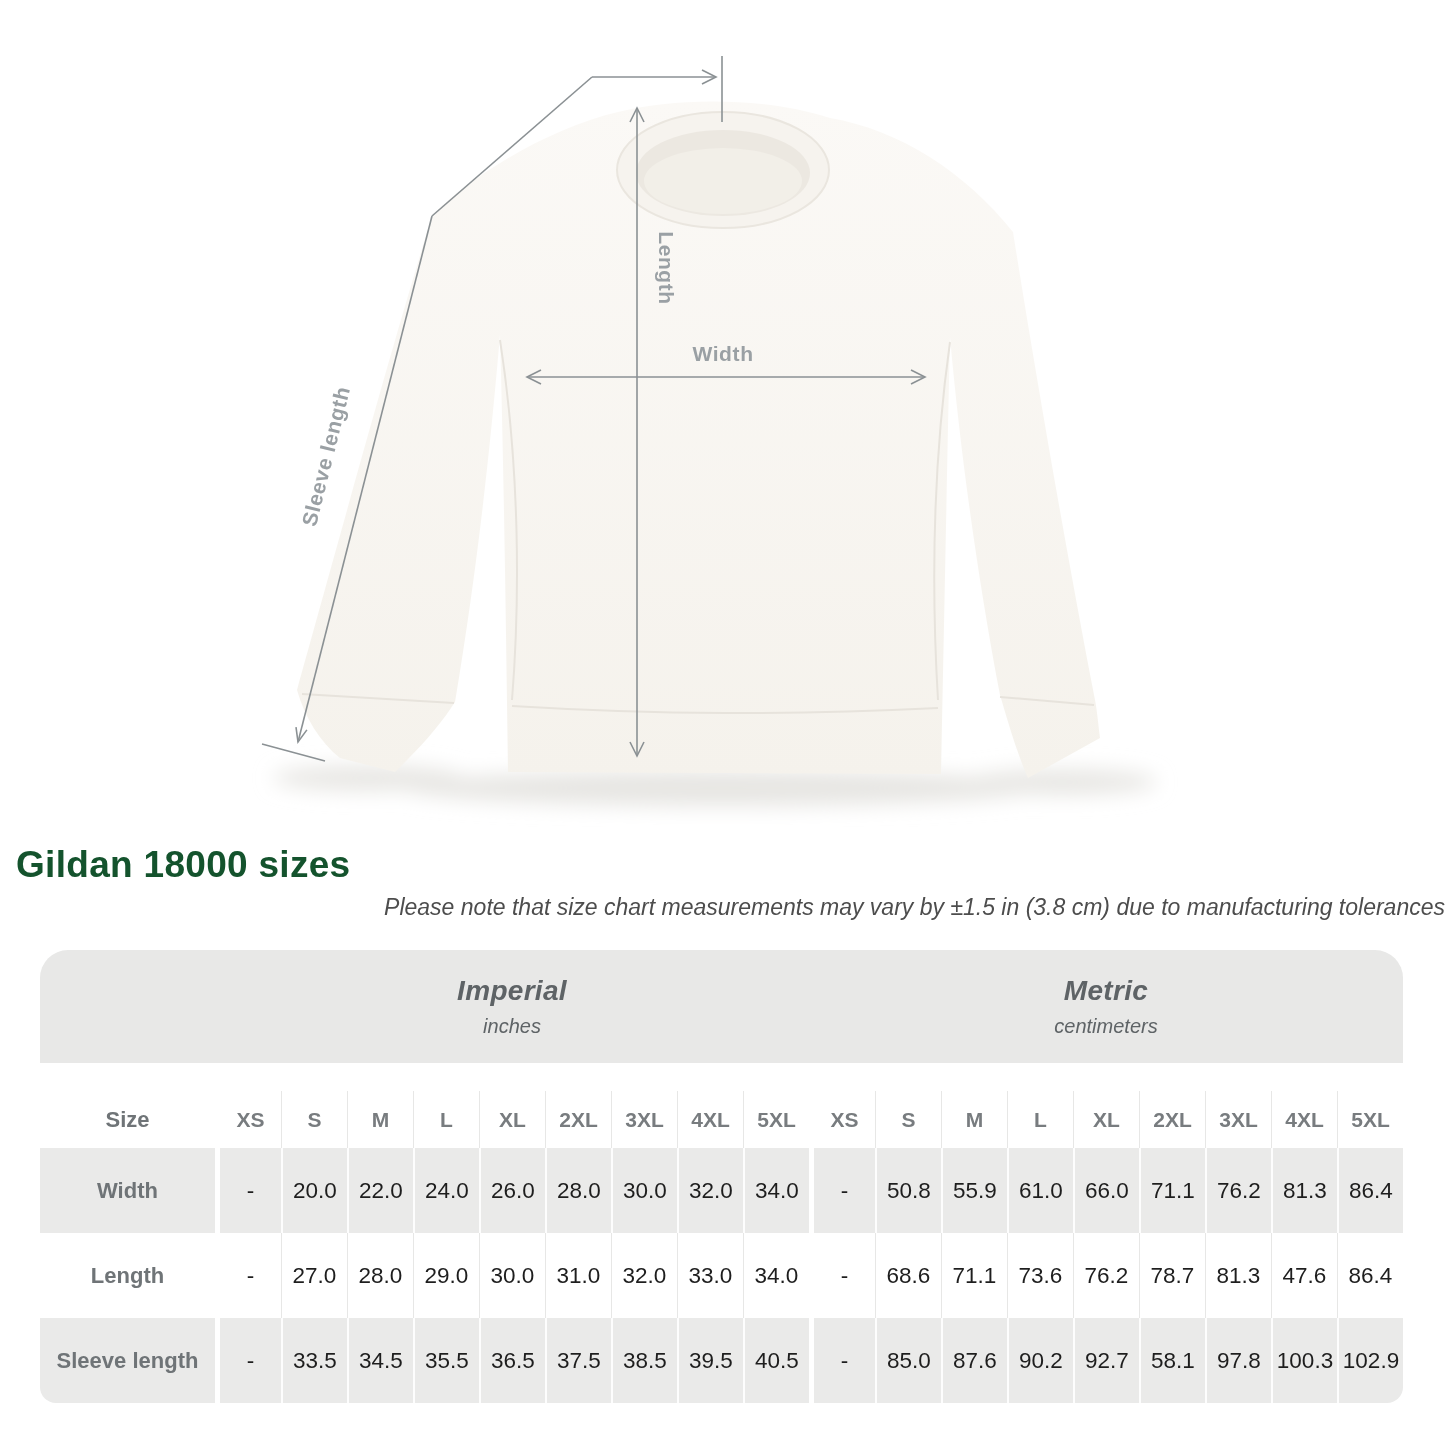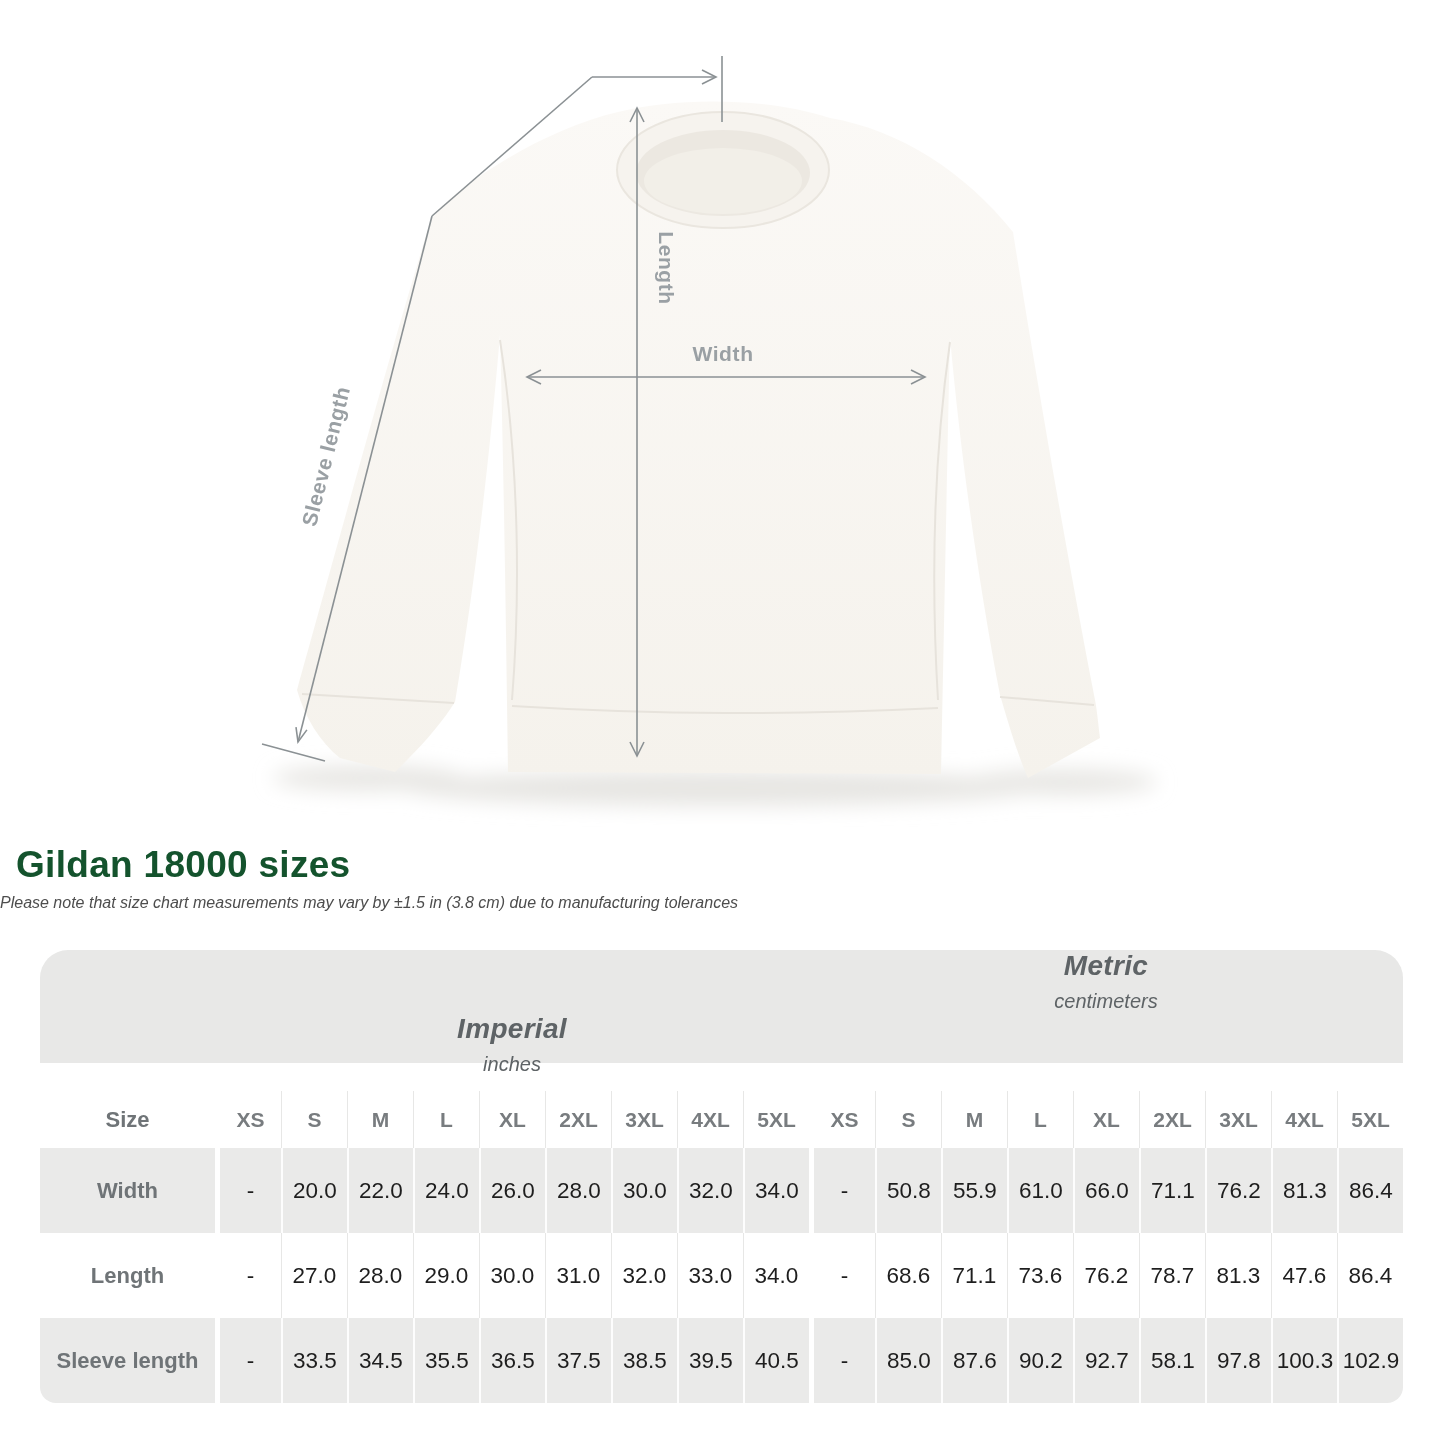--- a/index.html
+++ b/index.html
@@ -9,22 +9,22 @@
   }
   
   .diagram{position:absolute;left:0;top:0;width:1445px;height:830px;}
   .measure-label{font-weight:bold;font-size:21px;fill:#9aa0a4;letter-spacing:.6px;}
   
   .page-title{
     position:absolute;top:844px;left:16px;width:100%;text-align:left;
     font-size:37px;font-weight:bold;color:#14532d;letter-spacing:.3px;
   }
   .page-subtitle{
-    position:absolute;top:894px;left:0;width:100%;text-align:left;
-    font-size:16px;font-style:italic;color:#4d4d4d;
+    position:absolute;top:894px;left:0;width:100%;text-align:right;
+    font-size:23px;font-style:italic;color:#4d4d4d;
   }
   
   .size-table{
     position:absolute;left:40px;top:950px;width:1363px;
     display:grid;
     grid-template-columns:175px repeat(18,1fr);
     grid-template-rows:113px repeat(4,85px);
   }
   .band{
     grid-column:1/20;background:#e8e8e7;border-radius:28px 28px 0 0;
@@ -125,27 +125,27 @@
     <text class="measure-label" text-anchor="middle" x="723" y="361">Width</text>
     <text class="measure-label" text-anchor="middle" transform="translate(659 268) rotate(90)">Length</text>
     <text class="measure-label" text-anchor="middle" transform="translate(333 458) rotate(-76)">Sleeve length</text>
   </svg>
 
   <div class="page-title">Gildan 18000 sizes</div>
   <div class="page-subtitle">Please note that size chart measurements may vary by ±1.5 in (3.8 cm) due to manufacturing tolerances</div>
 
   <div class="size-table" id="grid">
       <div class="band">
+        <div class="sec sec-imperial">
+          <div class="name">Imperial</div>
+          <div class="unit">inches</div>
+        </div>
         <div class="sec sec-metric">
           <div class="name">Metric</div>
           <div class="unit">centimeters</div>
-        </div>
-        <div class="sec sec-imperial">
-          <div class="name">Imperial</div>
-          <div class="unit">inches</div>
         </div>
       </div>
       <div class="cell head rowlabel r-white">Size</div>
       <div class="cell head col r-white sec-first">XS</div>
       <div class="cell head col r-white">S</div>
       <div class="cell head col r-white">M</div>
       <div class="cell head col r-white">L</div>
       <div class="cell head col r-white">XL</div>
       <div class="cell head col r-white">2XL</div>
       <div class="cell head col r-white">3XL</div>

